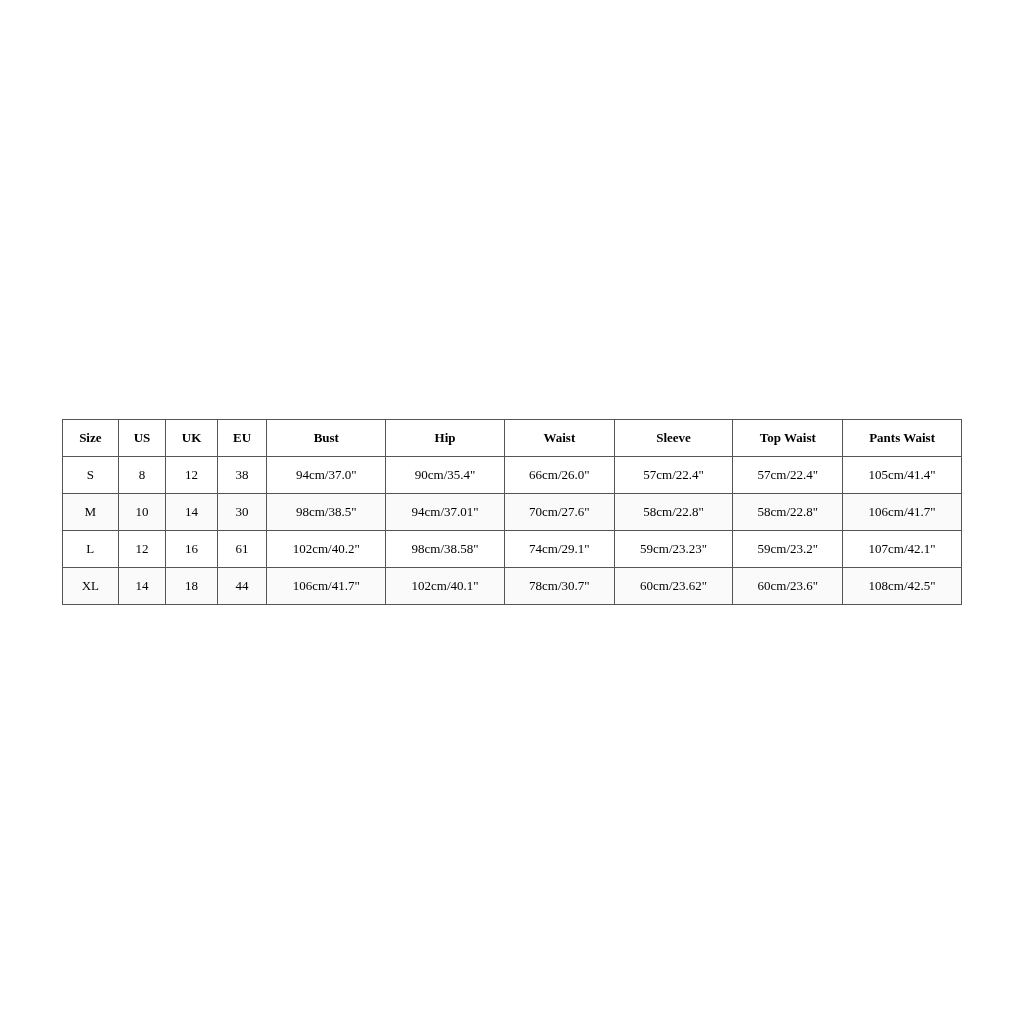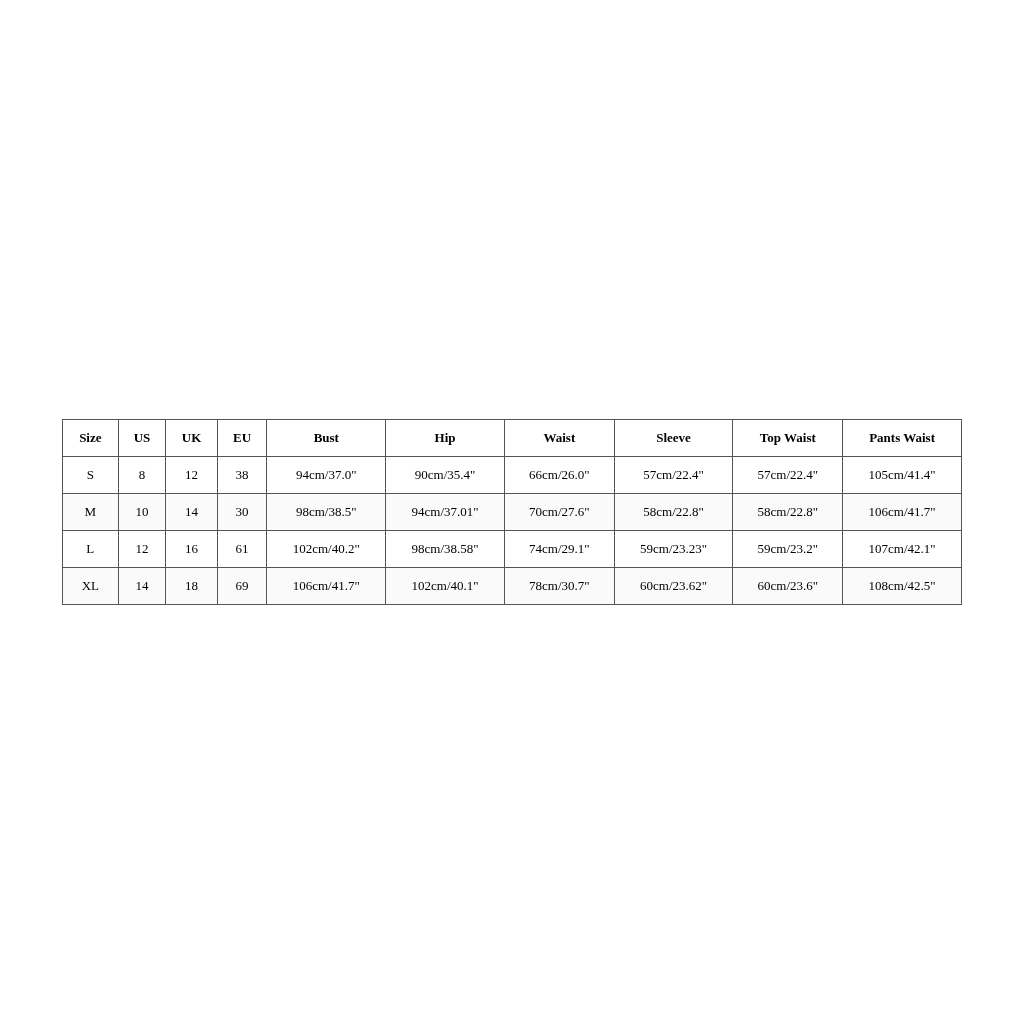--- a/index.html
+++ b/index.html
@@ -102,21 +102,21 @@
           <td>98cm/38.58"</td>
           <td>74cm/29.1"</td>
           <td>59cm/23.23"</td>
           <td>59cm/23.2"</td>
           <td>107cm/42.1"</td>
         </tr>
         <tr>
           <td>XL</td>
           <td>14</td>
           <td>18</td>
-          <td>69</td>
+          <td>44</td>
           <td>106cm/41.7"</td>
           <td>102cm/40.1"</td>
           <td>78cm/30.7"</td>
           <td>60cm/23.62"</td>
           <td>60cm/23.6"</td>
           <td>108cm/42.5"</td>
         </tr>
       </tbody>
   </table>
 </div>

